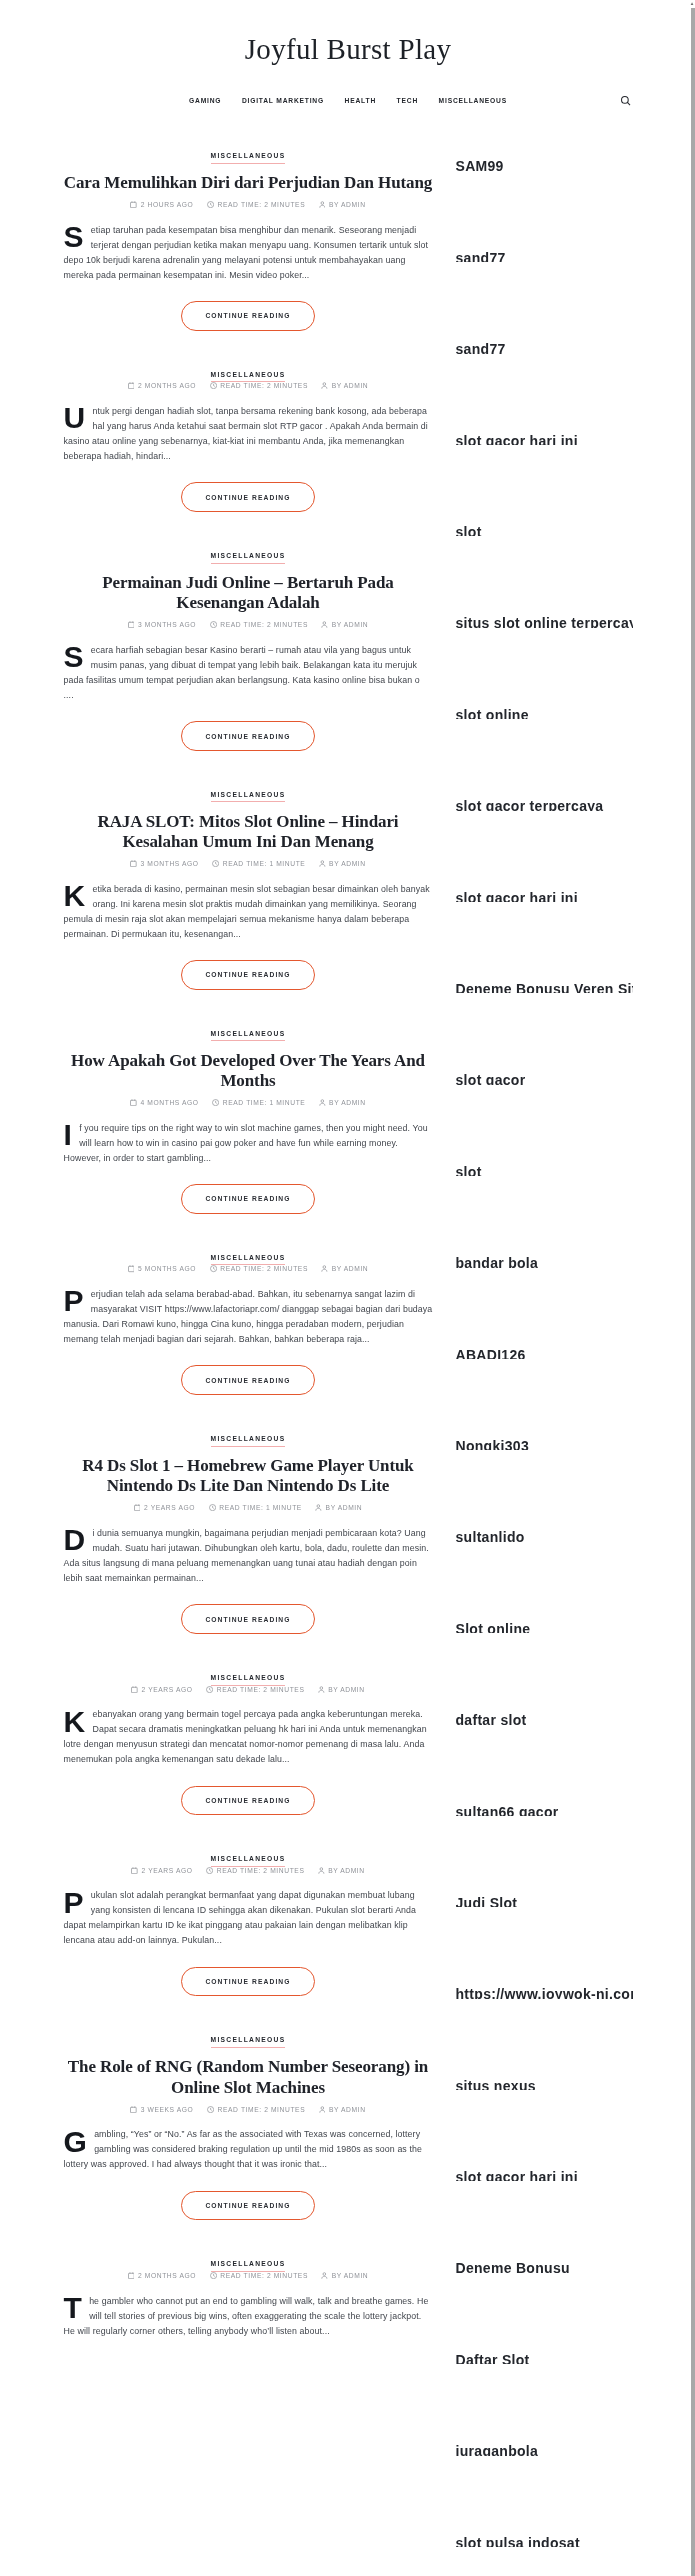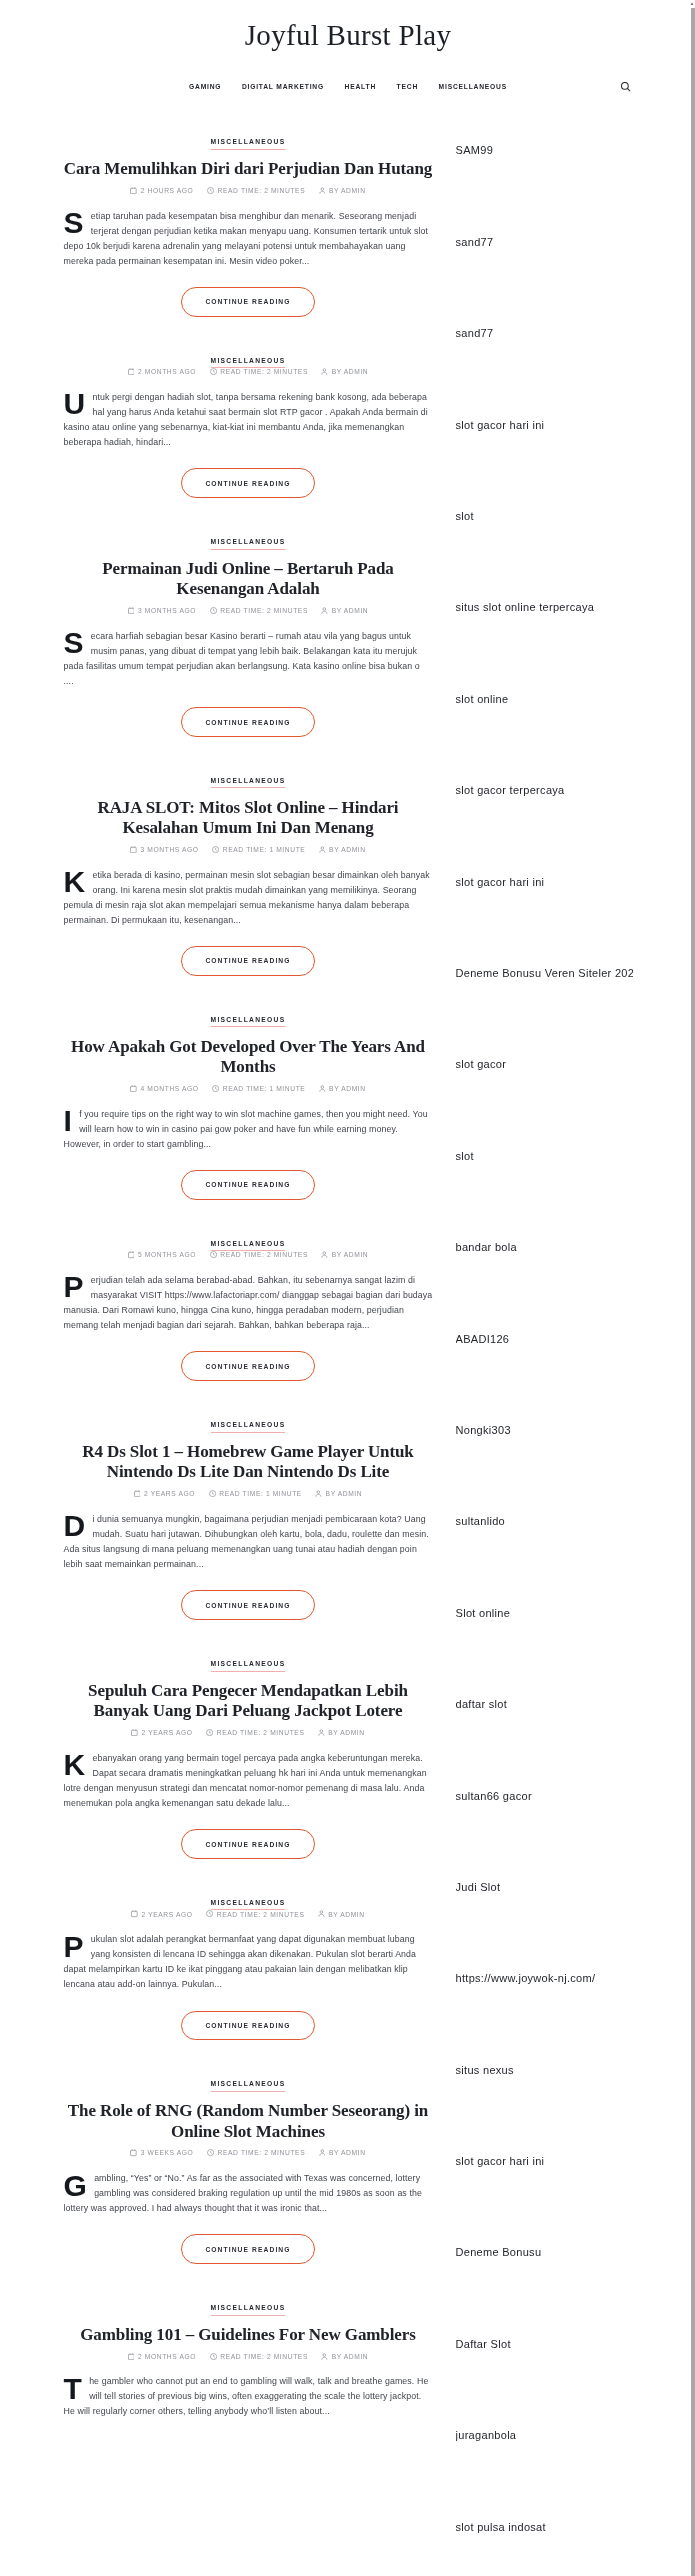--- a/index.html
+++ b/index.html
@@ -6,21 +6,21 @@
   html,body { background:#ffffff; }
   body {
     width:696px; height:3585px; overflow:hidden; position:relative;
     font-family:"Liberation Sans", sans-serif; color:#23262c;
   }
   
   .scrollbar { position:absolute; top:0; right:0; width:4.6px; height:3585px; background:#a8a8a8; }
   .scroll-cap { position:absolute; top:0; right:0; width:8.2px; height:7.7px; background:#fff;
     display:flex; align-items:center; justify-content:center; font-size:4.6px; color:#6f6f6f; }
   
-  header { padding-top:18px; text-align:center; }
+  header { padding-top:32px; text-align:center; }
   .site-title { font-family:"Liberation Serif", serif; font-weight:500; font-size:29px;
     line-height:34px; color:#1d2127; letter-spacing:0.3px; }
   .navwrap { width:569px; margin:29px auto 0; position:relative; height:11.3px; }
   nav { display:flex; justify-content:center; gap:20.6px; }
   nav a { font-size:6.7px; font-weight:700; letter-spacing:0.8px; color:#23262c;
     text-decoration:none; text-transform:uppercase; line-height:11.3px; }
   .hsearch { position:absolute; right:1px; top:0; width:11.3px; height:11.3px; cursor:pointer; }
   
   .container { width:569px; margin:45px auto 0; display:flex; gap:23px; align-items:flex-start; }
   main { width:369px; }
@@ -41,21 +41,21 @@
   .meta svg { display:block; }
   .excerpt { margin-top:14.4px; font-size:8.8px; line-height:15px; color:#41454c;
     letter-spacing:0.1px; }
   .dropcap { float:left; font-size:30px; line-height:24px; font-weight:700; color:#15181d;
     margin:2.6px 7.2px 0 0; font-family:"Liberation Sans", sans-serif; }
   .btn-row { text-align:center; margin-top:18.5px; }
   .continue { display:inline-block; border:1px solid #e4572e; border-radius:24px;
     padding:10.3px 23px; font-size:6.7px; font-weight:700; letter-spacing:1.1px; color:#2a2d33;
     text-decoration:none; text-transform:uppercase; background:#fff; cursor:pointer; }
   
-  .side-link { display:block; height:12.4px; margin-bottom:79px; font-size:11px; font-weight:400;
+  .side-link { display:block; height:12.4px; margin-bottom:79px; font-size:14px; font-weight:700;
     letter-spacing:0.3px; color:#23262c; text-decoration:none; white-space:nowrap;
     overflow:hidden; }
 </style>
 </head>
 <body>
 
 <header>
   <h1 class="site-title">Joyful Burst Play</h1>
   <div class="navwrap">
     <nav id="main-nav">
@@ -326,23 +326,20 @@
     <p class="excerpt"><span class="dropcap">D</span><span>i dunia semuanya mungkin, bagaimana perjudian menjadi pembicaraan kota? Uang mudah. Suatu hari jutawan. Dihubungkan oleh kartu, bola, dadu, roulette dan mesin. Ada situs langsung di mana peluang memenangkan uang tunai atau hadiah dengan poin lebih saat memainkan permainan...</span></p>
     <div class="btn-row">
       <a class="continue" href="#">CONTINUE READING</a>
     </div>
   </article>
 
   <article>
     <div class="cat-row">
       <a class="cat" href="#">MISCELLANEOUS</a>
     </div>
-    <h2 class="title">
-      <a href="#">Sepuluh Cara Pengecer Mendapatkan Lebih Banyak Uang Dari Peluang Jackpot Lotere</a>
-    </h2>
     <div class="meta">
       <span>
         <svg width="6.7" height="7.2" viewBox="0 0 13 14" fill="none">
           <rect x="1" y="2.5" width="11" height="10.5" rx="1" stroke="#8f9298" stroke-width="1.4"></rect>
           <line x1="3.8" y1="0.8" x2="3.8" y2="3.4" stroke="#8f9298" stroke-width="1.4"></line>
           <line x1="9.2" y1="0.8" x2="9.2" y2="3.4" stroke="#8f9298" stroke-width="1.4"></line>
         </svg>
         <em style="font-style:normal">2 YEARS AGO</em>
       </span>
       <span>
@@ -434,23 +431,20 @@
     <p class="excerpt"><span class="dropcap">G</span><span>ambling, “Yes” or “No.” As far as the associated with Texas was concerned, lottery gambling was considered braking regulation up until the mid 1980s as soon as the lottery was approved. I had always thought that it was ironic that...</span></p>
     <div class="btn-row">
       <a class="continue" href="#">CONTINUE READING</a>
     </div>
   </article>
 
   <article>
     <div class="cat-row">
       <a class="cat" href="#">MISCELLANEOUS</a>
     </div>
-    <h2 class="title">
-      <a href="#">Gambling 101 – Guidelines For New Gamblers</a>
-    </h2>
     <div class="meta">
       <span>
         <svg width="6.7" height="7.2" viewBox="0 0 13 14" fill="none">
           <rect x="1" y="2.5" width="11" height="10.5" rx="1" stroke="#8f9298" stroke-width="1.4"></rect>
           <line x1="3.8" y1="0.8" x2="3.8" y2="3.4" stroke="#8f9298" stroke-width="1.4"></line>
           <line x1="9.2" y1="0.8" x2="9.2" y2="3.4" stroke="#8f9298" stroke-width="1.4"></line>
         </svg>
         <em style="font-style:normal">2 MONTHS AGO</em>
       </span>
       <span>

